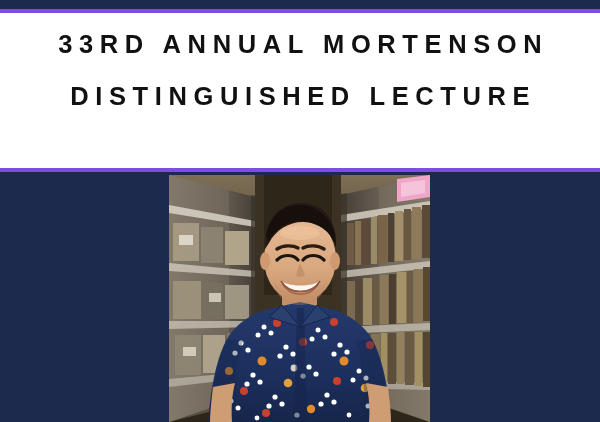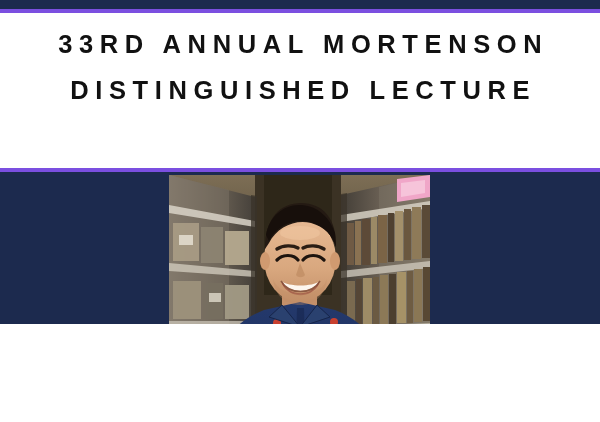--- a/index.html
+++ b/index.html
@@ -10,21 +10,21 @@
     width: 600px;
     height: 422px;
     overflow: hidden;
     font-family: "Liberation Sans", sans-serif;
     background: #ffffff;
   }
 
   .poster {
     position: relative;
     width: 600px;
-    height: 324px;
+    height: 422px;
     background: #1c2a4e;
     overflow: hidden;
   }
 
   
   .top-navy-bar {
     position: absolute;
     top: 0; left: 0;
     width: 600px;
     height: 9px;
@@ -57,21 +57,21 @@
     color: #111111;
     font-weight: bold;
     font-size: 25px;
     line-height: 34px;
     letter-spacing: 6.5px;
     text-align: center;
     white-space: nowrap;
     text-indent: 6.5px;
   }
   .title-line-1 { font-size: 25.5px; letter-spacing: 6.6px; }
-  .title-line-2 { font-size: 25.5px; letter-spacing: 6.6px; margin-top: 12px; }
+  .title-line-2 { font-size: 25.5px; letter-spacing: 6.6px; margin-top: 18px; }
 
   .speaker-name {
     margin-top: 3px;
     color: #2155a5;
     font-weight: bold;
     font-size: 40px;
     line-height: 46px;
     letter-spacing: -0.4px;
     text-align: center;
     white-space: nowrap;

